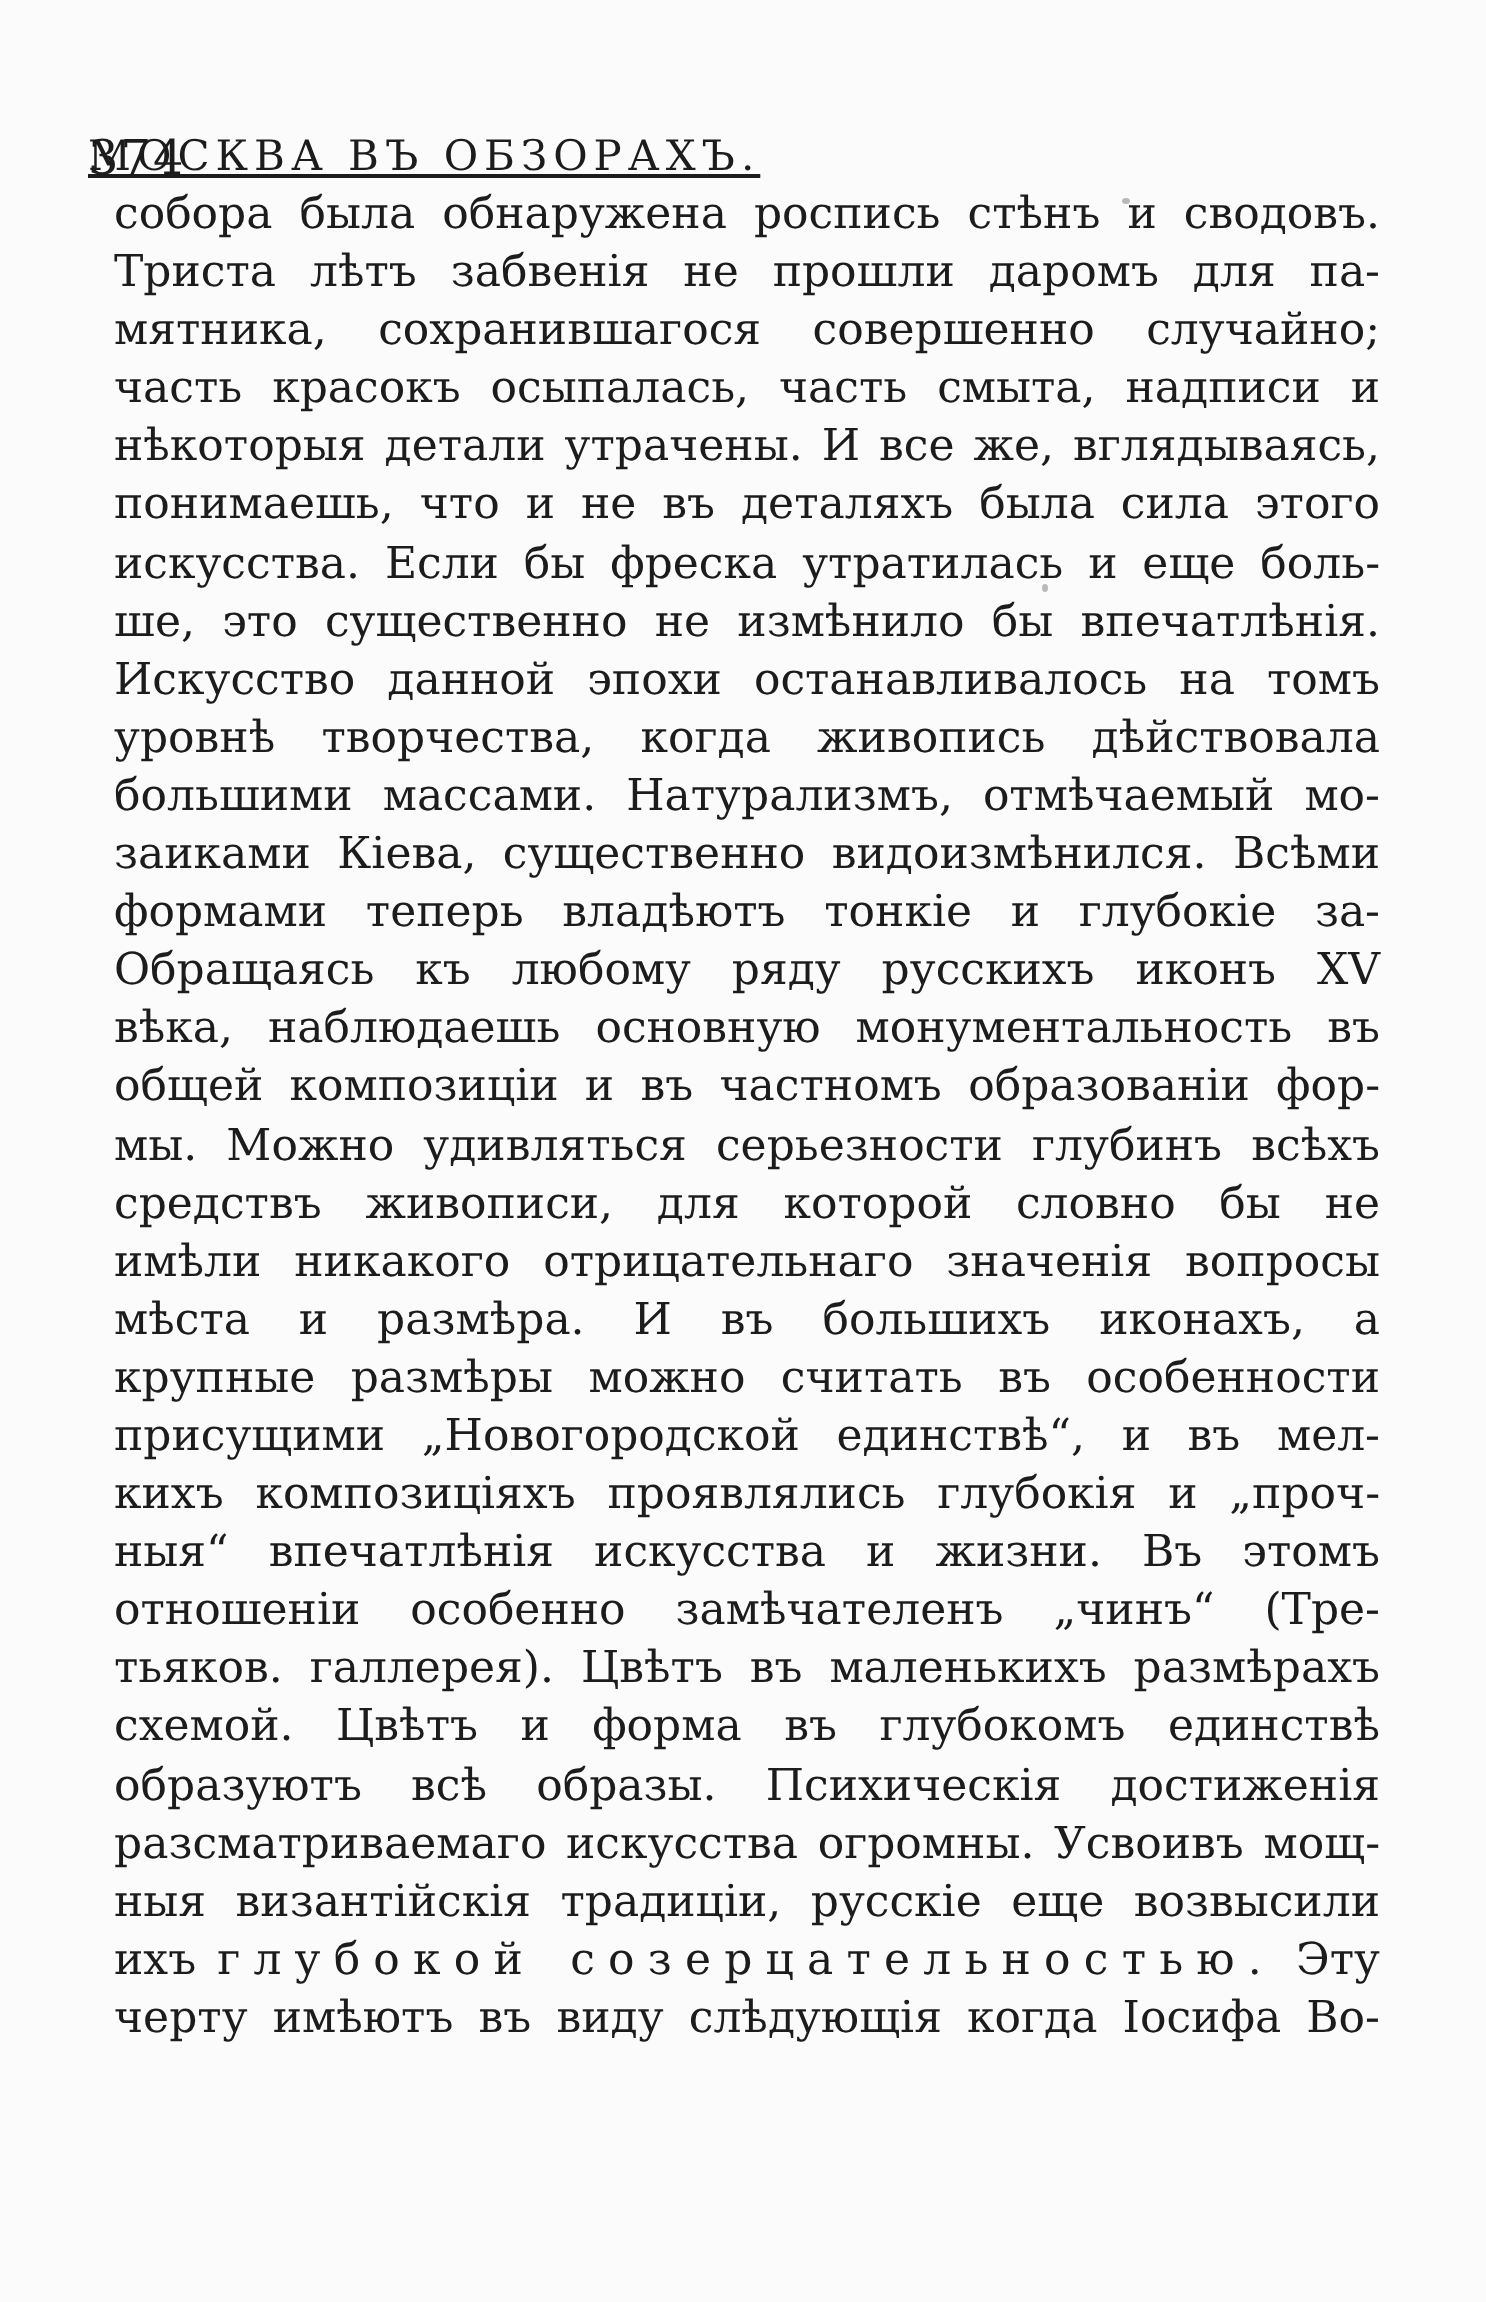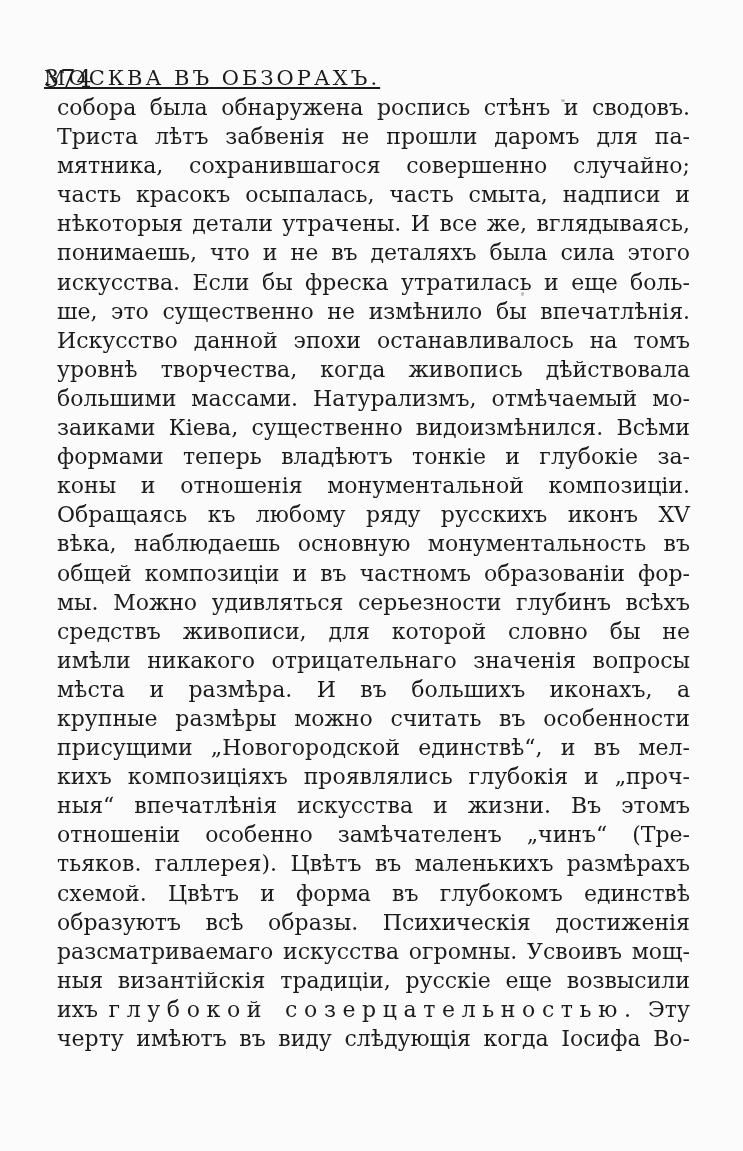--- a/index.html
+++ b/index.html
@@ -84,21 +84,20 @@
       <div class="line"><span>часть красокъ осыпалась, часть смыта, надписи и</span></div>
       <div class="line"><span>нѣкоторыя детали утрачены. И все же, вглядываясь,</span></div>
       <div class="line"><span>понимаешь, что и не въ деталяхъ была сила этого</span></div>
       <div class="line"><span>искусства. Если бы фреска утратилась и еще боль-</span></div>
       <div class="line"><span>ше, это существенно не измѣнило бы впечатлѣнія.</span></div>
       <div class="line"><span>Искусство данной эпохи останавливалось на томъ</span></div>
       <div class="line"><span>уровнѣ творчества, когда живопись дѣйствовала</span></div>
       <div class="line"><span>большими массами. Натурализмъ, отмѣчаемый мо-</span></div>
       <div class="line"><span>заиками Кіева, существенно видоизмѣнился. Всѣми</span></div>
       <div class="line"><span>формами теперь владѣютъ тонкіе и глубокіе за-</span></div>
-      <div class="line"><span>коны и отношенія монументальной композиціи.</span></div>
       <div class="line"><span>Обращаясь къ любому ряду русскихъ иконъ XV</span></div>
       <div class="line"><span>вѣка, наблюдаешь основную монументальность въ</span></div>
       <div class="line"><span>общей композиціи и въ частномъ образованіи фор-</span></div>
       <div class="line"><span>мы. Можно удивляться серьезности глубинъ всѣхъ</span></div>
       <div class="line"><span>средствъ живописи, для которой словно бы не</span></div>
       <div class="line"><span>имѣли никакого отрицательнаго значенія вопросы</span></div>
       <div class="line"><span>мѣста и размѣра. И въ большихъ иконахъ, а</span></div>
       <div class="line"><span>крупные размѣры можно считать въ особенности</span></div>
       <div class="line"><span>присущими „Новогородской единствѣ“, и въ мел-</span></div>
       <div class="line"><span>кихъ композиціяхъ проявлялись глубокія и „проч-</span></div>

